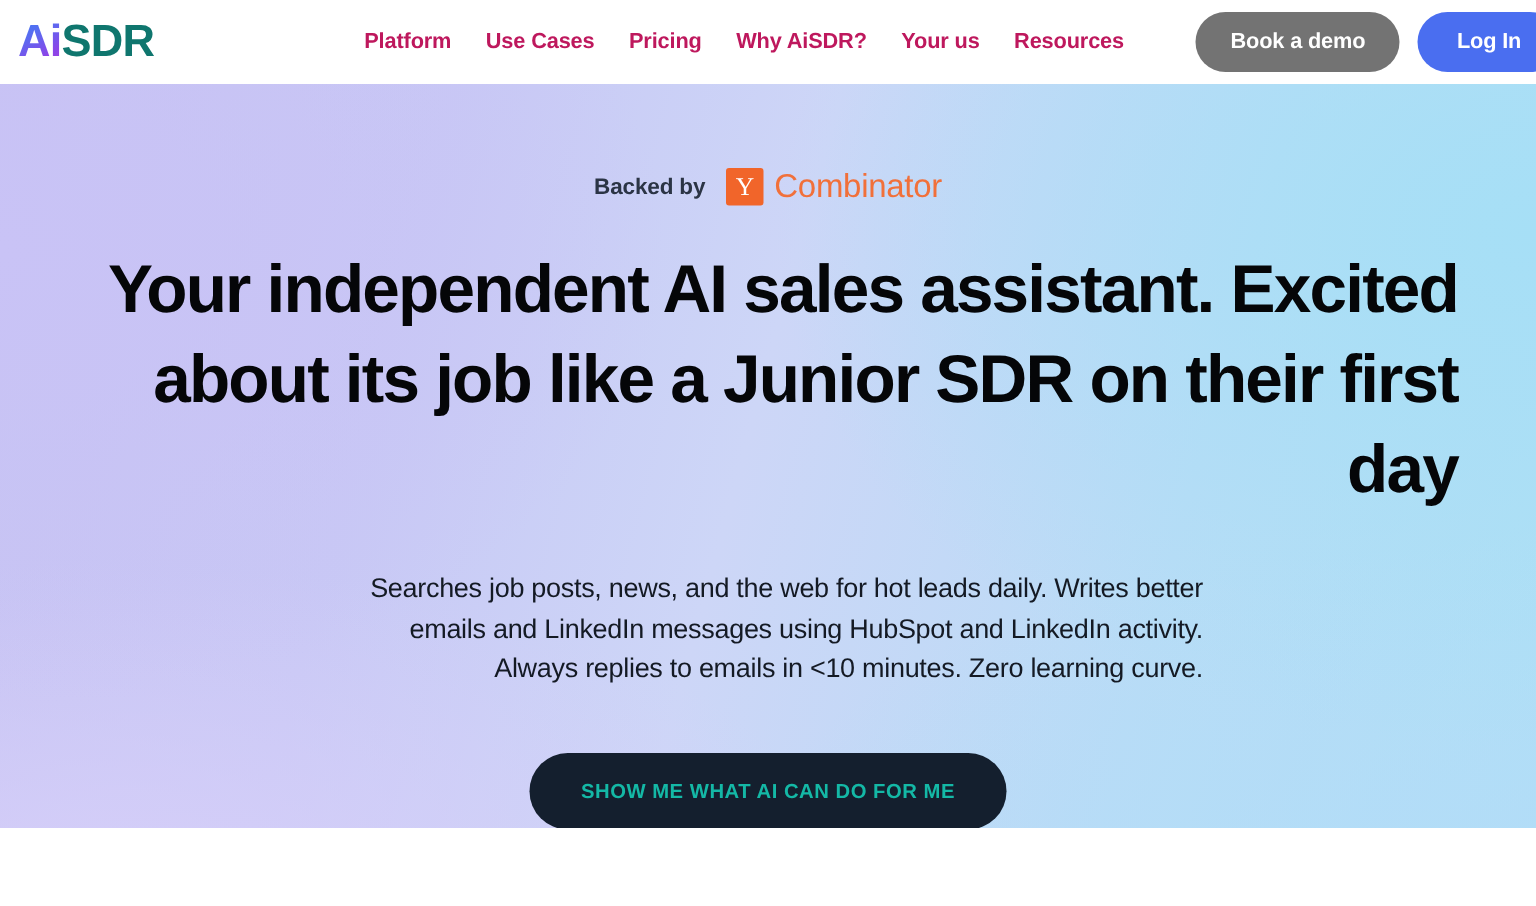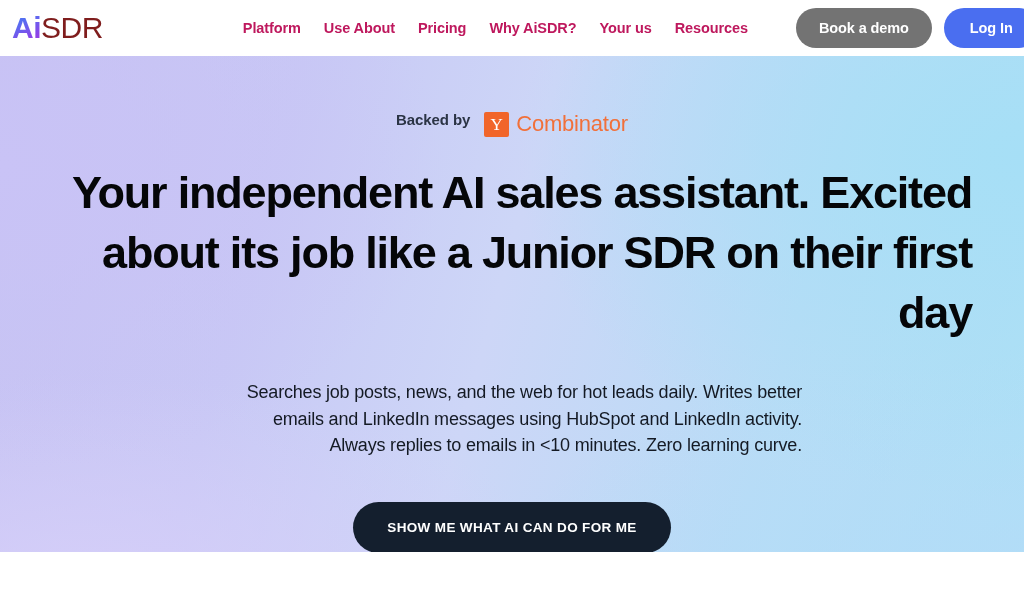--- a/index.html
+++ b/index.html
@@ -44,22 +44,22 @@
     user-select: none;
   }
   .logo-ai {
     background: linear-gradient(150deg, #3d7df5 0%, #5b6af0 35%, #8b45e8 75%, #a03fe0 100%);
     -webkit-background-clip: text;
     background-clip: text;
     color: transparent;
     font-weight: 800;
   }
   .logo-sdr {
-    color: #7f1d1d;
-    font-weight: 400;
+    color: #0f766e;
+    font-weight: 700;
   }
 
   .nav {
     display: flex;
     align-items: center;
     gap: 23px;
     margin-left: 140px;
   }
   .nav-item {
     font-size: 14.5px;
@@ -126,20 +126,21 @@
     height: 100%;
     display: flex;
     flex-direction: column;
     align-items: center;
     padding-top: 55px;
   }
 
   
   .backed {
     display: flex;
+    align-items: center;
     gap: 14px;
     margin-bottom: 26px;
   }
   .backed-label {
     font-size: 15px;
     font-weight: 600;
     color: #2b3445;
     letter-spacing: -0.1px;
   }
   .yc {
@@ -189,21 +190,21 @@
     font-weight: 400;
     color: #141a24;
     letter-spacing: -0.2px;
     margin-top: 16px;
   }
 
   
   .cta {
     margin-top: 43px;
     background: #141f2e;
-    color: #ffffff;
+    color: #14b8a6;
     font-size: 13.5px;
     font-weight: 700;
     letter-spacing: 0.35px;
     border: none;
     border-radius: 999px;
     padding: 18px 34px;
     cursor: pointer;
     white-space: nowrap;
     font-family: "Liberation Sans", sans-serif;
   }
@@ -215,21 +216,21 @@
 
   <header class="header">
 
     <div class="logo">
       <span class="logo-ai">Ai</span>
       <span class="logo-sdr">SDR</span>
     </div>
 
     <nav class="nav">
       <a class="nav-item">Platform</a>
-      <a class="nav-item">Use About</a>
+      <a class="nav-item">Use Cases</a>
       <a class="nav-item">Pricing</a>
       <a class="nav-item">Why AiSDR?</a>
       <a class="nav-item">Your us</a>
       <a class="nav-item">Resources</a>
     </nav>
 
     <div class="header-actions">
       <button class="btn-demo">Book a demo</button>
       <button class="btn-login">Log In</button>
     </div>

